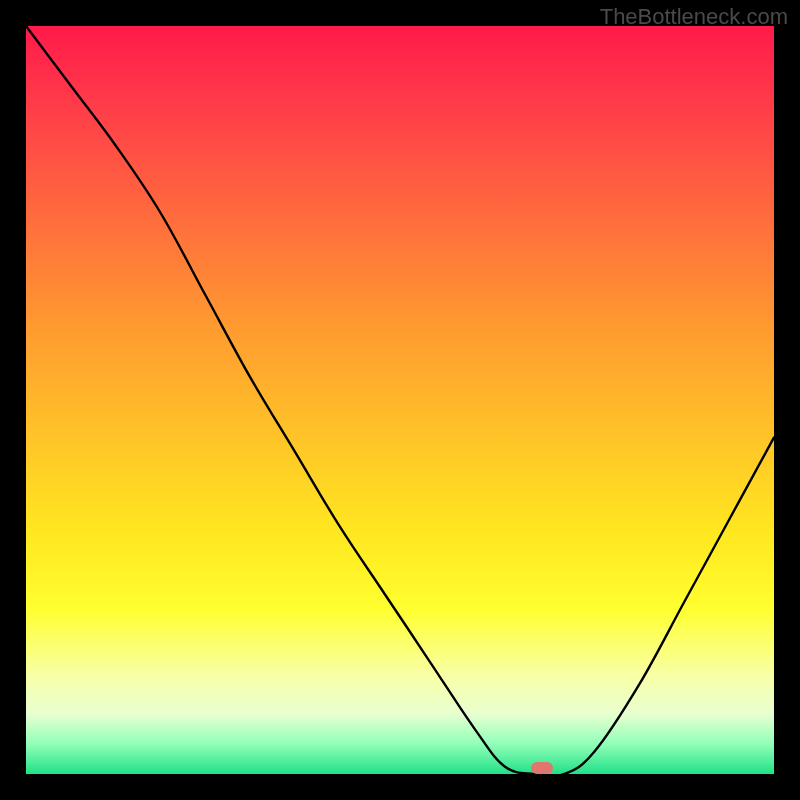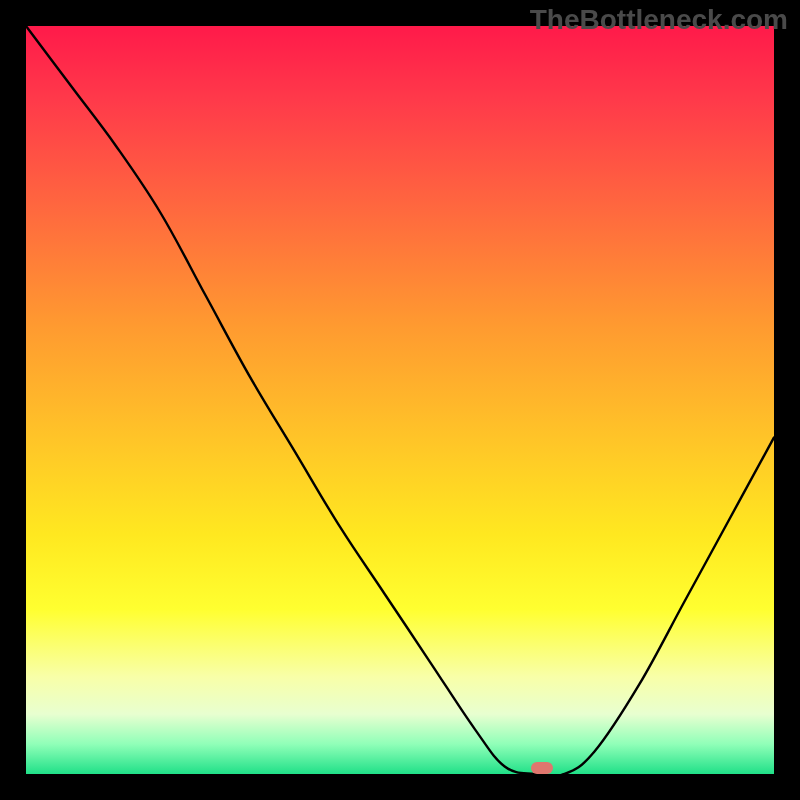--- a/index.html
+++ b/index.html
@@ -8,22 +8,22 @@
     height: 800px;
     background: #000;
     position: relative;
     font-family: Arial, sans-serif;
   }
   .watermark {
     position: absolute;
     top: 4px;
     right: 12px;
     color: #4a4a4a;
-    font-size: 28px;
-    font-weight: bold;
+    font-size: 22px;
+    font-weight: normal;
     z-index: 10;
   }
   .plot-area {
     position: absolute;
     left: 26px;
     top: 26px;
     width: 748px;
     height: 748px;
     overflow: hidden;
   }

